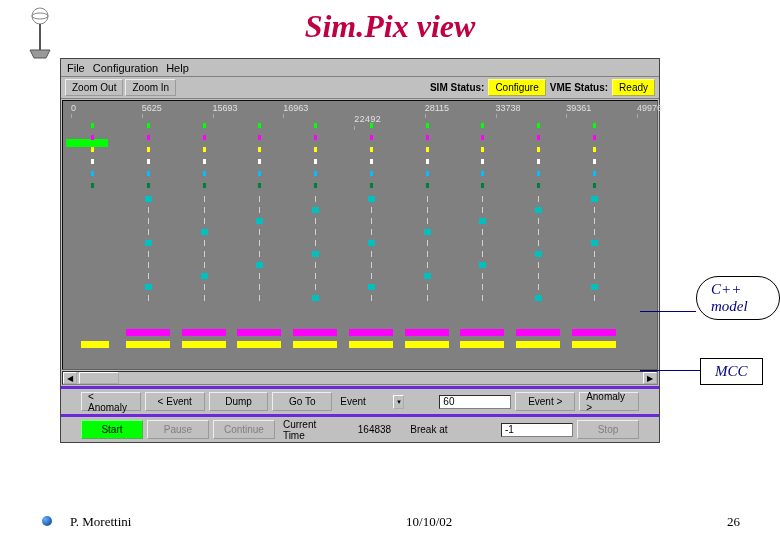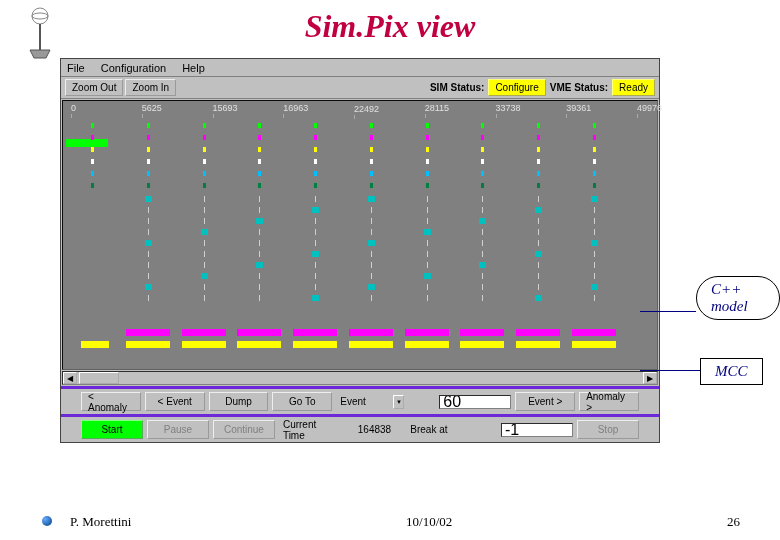--- a/index.html
+++ b/index.html
@@ -10,21 +10,21 @@
   .sculpture-icon { position: absolute; left: 22px; top: 6px; width: 36px; height: 54px; }
   
   .app-window { position: absolute; left: 60px; top: 58px; width: 600px; border: 1px solid #444; background: #c0c0c0; }
   
   .title-bar { background: #000080; color: #fff; height: 18px; display: flex; align-items: center; justify-content: space-between; font-size: 10px; padding: 0 2px; }
   .title-bar-text { display: flex; align-items: center; gap: 4px; }
   .title-bar-icon { width: 12px; height: 12px; background: #ff6020; display: inline-block; }
   .winctl { display: flex; gap: 1px; }
   .winctl span { width: 14px; height: 14px; background: #c0c0c0; border: 1px outset #fff; display: inline-flex; align-items: center; justify-content: center; font-size: 9px; color: #000; cursor: pointer; }
   
-  .menu-bar { height: 18px; display: flex; align-items: center; gap: 16px; padding: 0 6px; font-size: 11px; background: #c0c0c0; border-bottom: 1px solid #808080; }
+  .menu-bar { height: 18px; display: flex; align-items: center; gap: 8px; padding: 0 6px; font-size: 11px; background: #c0c0c0; border-bottom: 1px solid #808080; }
   .menu-bar span { cursor: pointer; }
   
   .toolbar-row { height: 22px; display: flex; align-items: center; padding: 2px 4px; background: #c0c0c0; border-bottom: 1px solid #808080; gap: 2px; }
   .btn { background: #c0c0c0; border: 1px outset #eee; padding: 2px 6px; font-size: 10px; cursor: pointer; font-family: Arial; height: 17px; display: inline-flex; align-items: center; }
   .btn.yellow { background: #ffff00; border: 1px outset #ffff80; }
   .btn.green { background: #00ff00; border: 1px outset #80ff80; }
   .btn.disabled { color: #808080; }
   .spacer { flex: 1; }
   .status-label { font-size: 10px; font-weight: bold; padding: 0 2px; }
   
@@ -35,21 +35,21 @@
   .blk { width: 8px; height: 6px; position: absolute; left: -3px; }
   .bar-wide { height: 8px; position: absolute; }
   
   .scrollbar { height: 14px; background: #c0c0c0; border: 1px inset #808080; display: flex; align-items: center; margin: 1px; }
   .sb-btn { width: 14px; height: 12px; background: #c0c0c0; border: 1px outset #fff; display: inline-flex; align-items: center; justify-content: center; font-size: 8px; cursor: pointer; }
   .sb-thumb { width: 40px; height: 12px; background: #c0c0c0; border: 1px outset #fff; margin-left: 2px; cursor: pointer; }
   .sb-track { flex: 1; }
   
   .ctrl-row { display: flex; align-items: center; padding: 3px 20px; gap: 4px; background: #c0c0c0; border-top: 3px solid #6d28d9; }
   .ctrl-row .btn { width: 76px; justify-content: center; height: 19px; }
-  .text-input { background: #fff; border: 1px inset #808080; font-size: 16px; padding: 1px 3px; height: 14px; width: 72px; margin-left: 31px; }
+  .text-input { background: #fff; border: 1px inset #808080; font-size: 10px; padding: 1px 3px; height: 14px; width: 72px; margin-left: 31px; }
   .text-label { font-size: 10px; width: 76px; display: inline-flex; align-items: center; height: 19px; padding-left: 4px;}
   .dd { width: 14px; height: 14px; background: #c0c0c0; border: 1px outset #fff; font-size: 7px; display: inline-flex; align-items: center; justify-content: center; cursor: pointer; margin-left: -4px;}
   
   .annotation { position: absolute; background: #fff; border: 1px solid #000; padding: 4px 14px; font-size: 15px; font-style: italic; color: #000080; font-family: 'Times New Roman', serif; }
   .annotation-line { position: absolute; background: #000080; }
   
   .footer { position: absolute; bottom: 10px; left: 70px; right: 40px; display: flex; justify-content: space-between; font-size: 13px; color: #000; font-family: 'Times New Roman', serif;}
   .footer-bullet { position: absolute; left: 42px; bottom: 14px; width: 10px; height: 10px; border-radius: 50%; background: radial-gradient(circle at 30% 30%, #6af, #004080); }
 </style>
 </head>
@@ -81,21 +81,21 @@
     <span class="btn yellow">Configure</span>
     <span class="status-label">VME Status:</span>
     <span class="btn yellow">Ready</span>
   </div>
 
   <div class="chart-area" id="chart">
       <span class="tick" style="left: 8px; top: 2px;">0</span>
       <span class="tick" style="left: 78.75px; top: 2px;">5625</span>
       <span class="tick" style="left: 149.5px; top: 2px;">15693</span>
       <span class="tick" style="left: 220.25px; top: 2px;">16963</span>
-      <span class="tick" style="left: 291px; top: 3px;">22492</span>
+      <span class="tick" style="left: 291px; top: 14px; font-family: Liberation Mono, monospace;">22492</span>
       <span class="tick" style="left: 361.75px; top: 2px;">28115</span>
       <span class="tick" style="left: 432.5px; top: 2px;">33738</span>
       <span class="tick" style="left: 503.25px; top: 2px;">39361</span>
       <span class="tick" style="left: 574px; top: 2px;">49976</span>
       <div class="bar-wide" style="left: 3px; top: 38px; width: 42px; height: 8px; background: rgb(0, 255, 0);"></div>
       <div class="dash" style="left: 28.16px; top: 22px; width: 3px; height: 5px; background: rgb(0, 255, 0); position: absolute;"></div>
       <div class="dash" style="left: 28.16px; top: 34px; width: 3px; height: 5px; background: rgb(255, 0, 255); position: absolute;"></div>
       <div class="dash" style="left: 28.16px; top: 46px; width: 3px; height: 5px; background: rgb(255, 255, 0); position: absolute;"></div>
       <div class="dash" style="left: 28.16px; top: 58px; width: 3px; height: 5px; background: rgb(255, 255, 255); position: absolute;"></div>
       <div class="dash" style="left: 28.16px; top: 70px; width: 3px; height: 5px; background: rgb(0, 192, 255); position: absolute;"></div>

